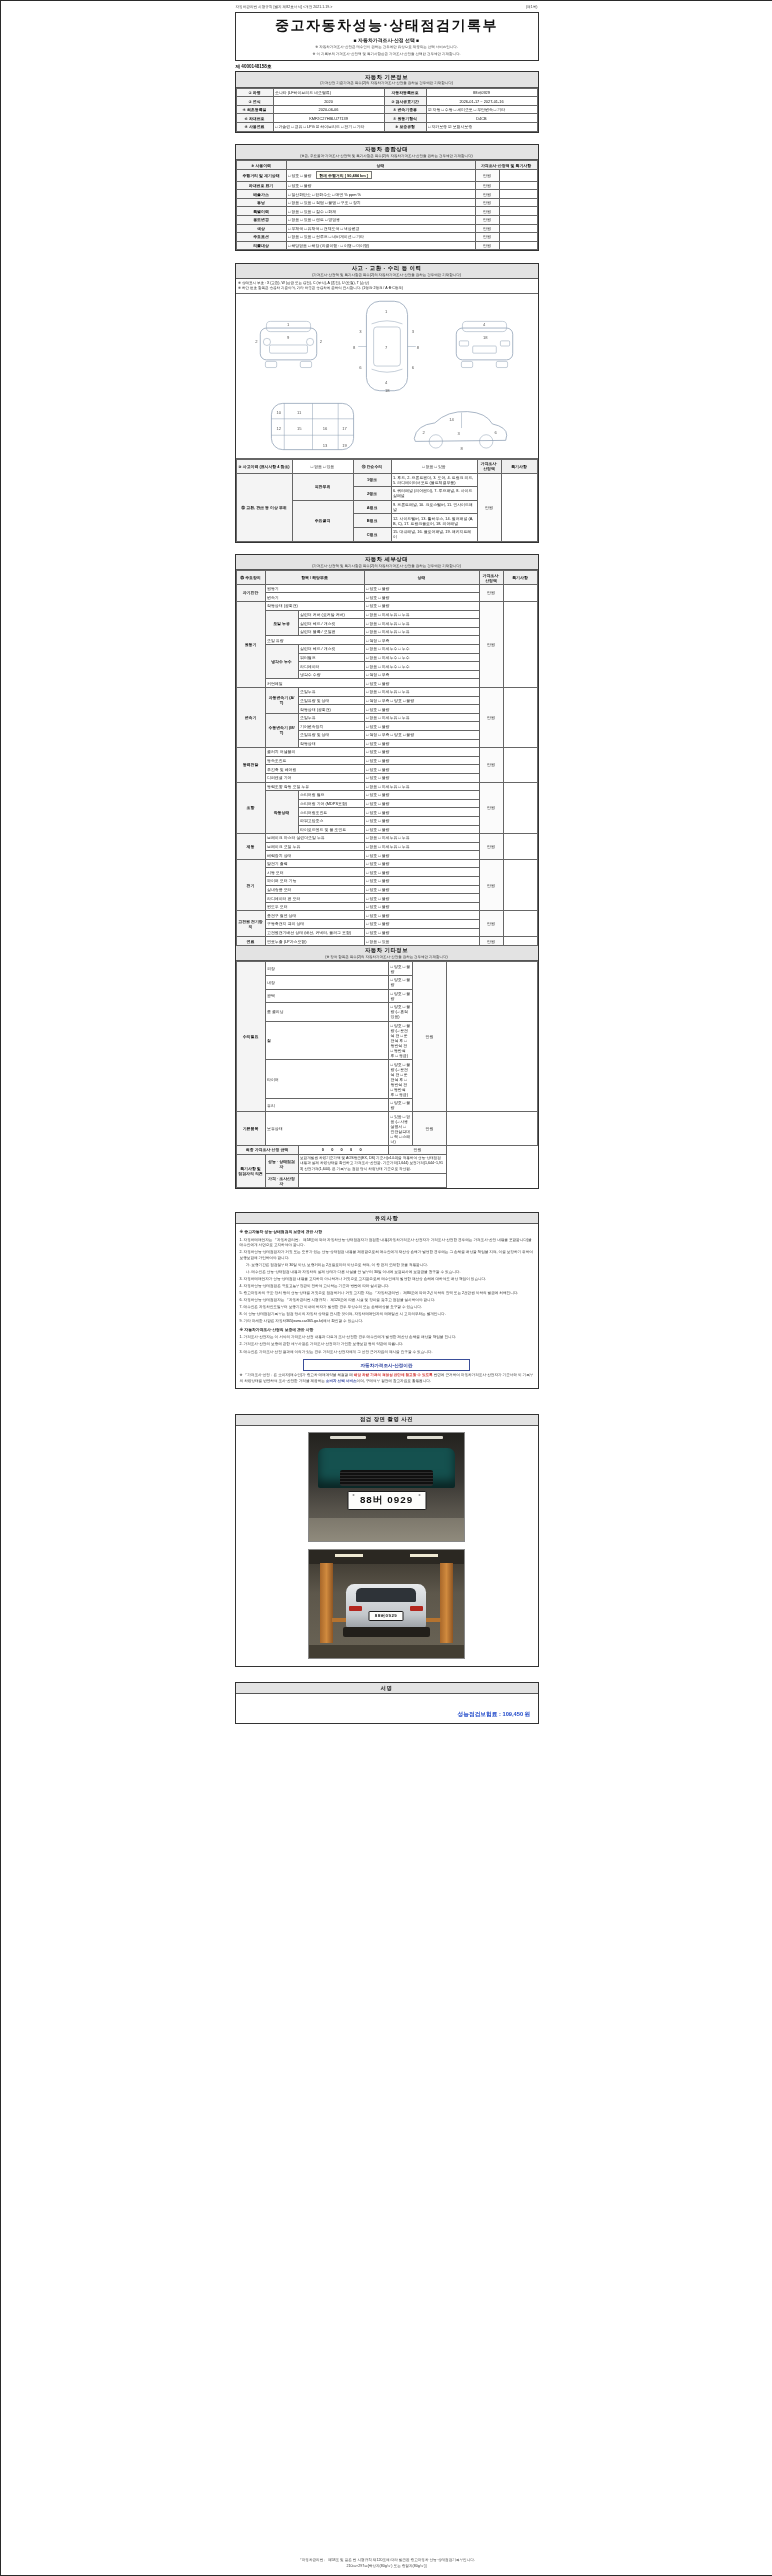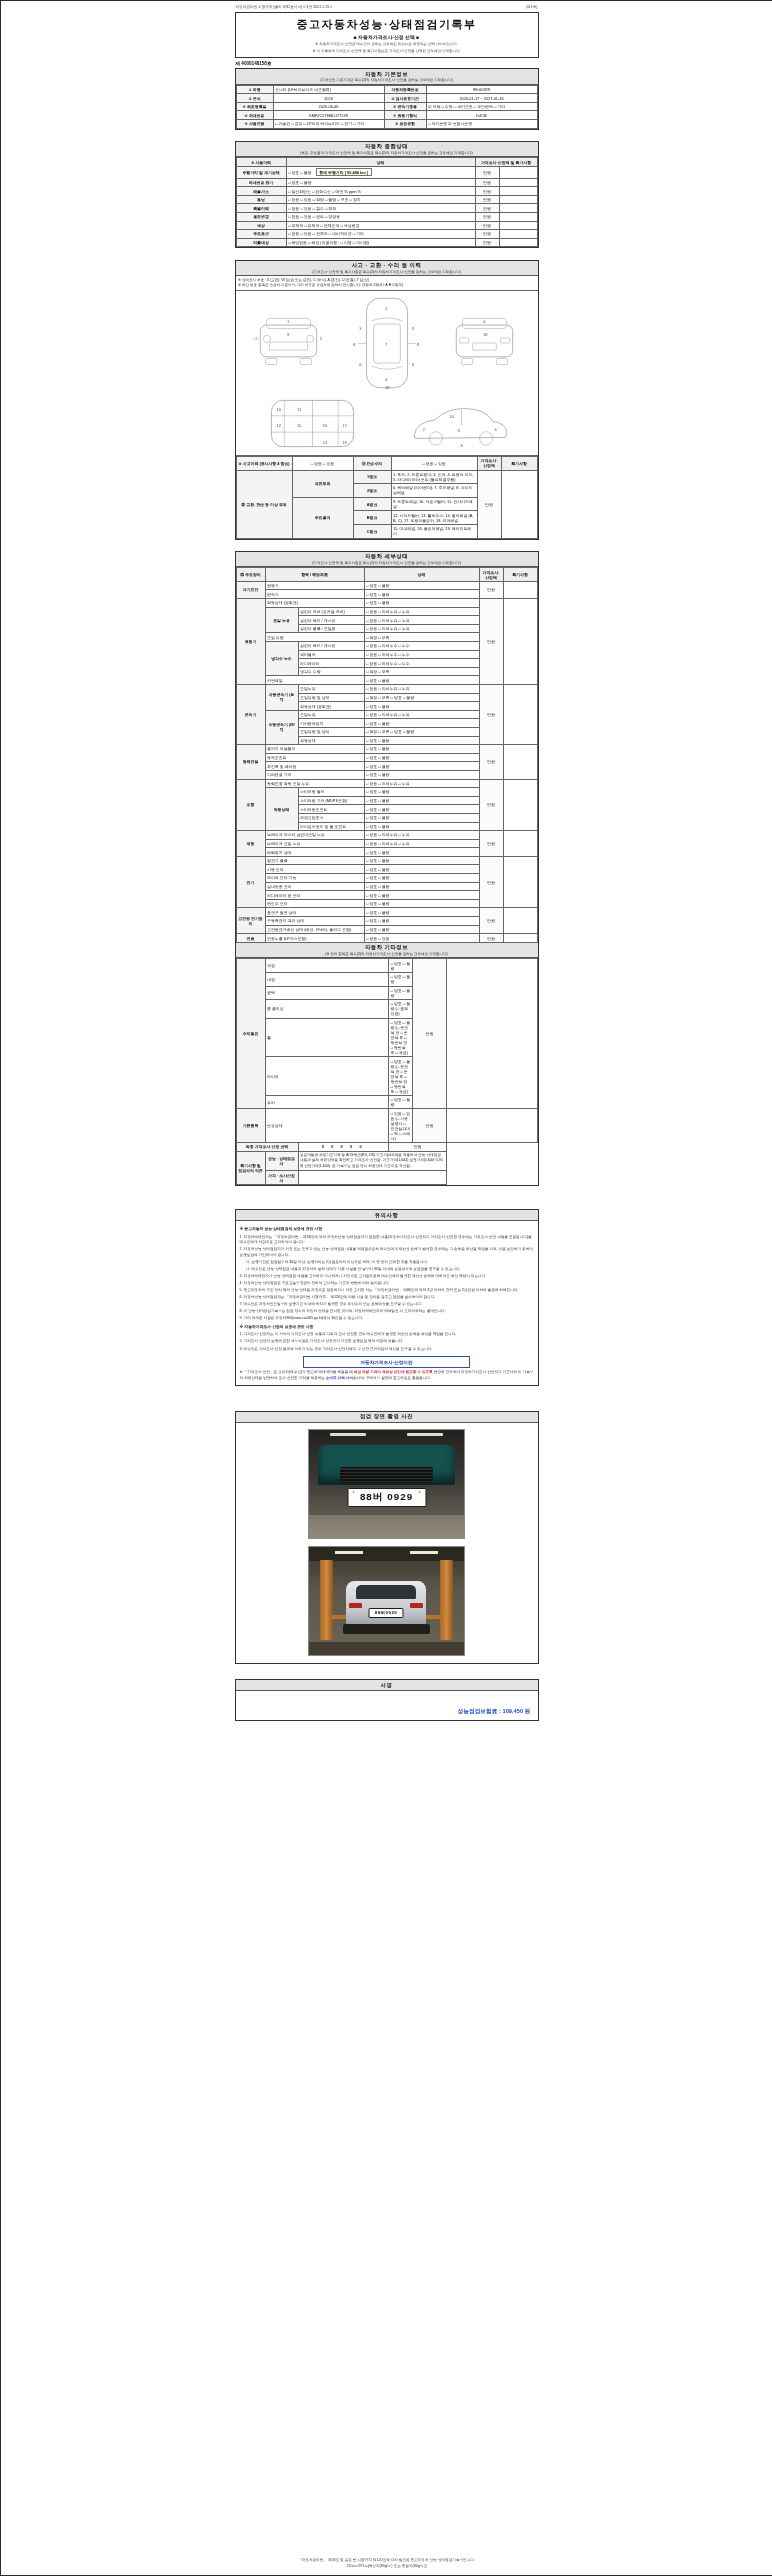--- a/index.html
+++ b/index.html
@@ -6,21 +6,21 @@
   body{font-family:"Liberation Sans","DejaVu Sans",sans-serif;color:#111;}
   .page{position:relative;width:773px;height:2576px;background:#fff;box-sizing:border-box;border:1px solid #2a2a2a;overflow:hidden;}
   .sheet{width:304px;margin:0 auto;padding-top:3.1px;}
   .tiny{font-size:3.6px;color:#333;}
   .topline{display:flex;justify-content:space-between;margin:1px 1px 3.1px 1px;}
   .box{border:0.8px solid #333;background:#fff;}
   .sec{margin-bottom:11.3px;}
   .sec-title{background:#e3e3e3;border-bottom:0.5px solid #555;text-align:center;font-weight:bold;font-size:5.4px;padding:1.5px 1px;letter-spacing:0.5px;}
   .sec-sub{font-weight:normal;font-size:3.5px;letter-spacing:0;color:#222;display:block;margin-top:0.5px;}
   .hdr-box{border:0.8px solid #333;padding:4.1px 3.1px 3.1px 3.1px;text-align:center;}
-  .hdr-title{font-size:11px;font-weight:bold;letter-spacing:1.5px;}
+  .hdr-title{font-size:14px;font-weight:bold;letter-spacing:1.5px;}
   .hdr-sub{font-size:4.9px;font-weight:bold;margin-top:2.1px;}
   .hdr-note{font-size:3.5px;color:#333;margin-top:1.5px;line-height:1.5;}
   .docno{font-size:4.6px;font-weight:bold;margin:3.1px 0 2.1px 1px;text-align:left;}
   table.f{width:100%;border-collapse:collapse;font-size:3.9px;table-layout:fixed;}
   table.f th,table.f td{border:0.5px solid #666;padding:1.3px 1.5px;vertical-align:middle;word-break:break-all;}
   table.f th{background:#efefef;font-weight:bold;text-align:center;}
   td.lbl{background:#f4f4f4;font-weight:bold;text-align:center;}
   td.c{text-align:center;}
   td.price{text-align:center;background:#fbfbfb;}
   .mbox{display:inline-block;border:0.5px solid #777;background:#fffef2;padding:0.5px 2.6px;margin-left:4.1px;font-weight:bold;}

